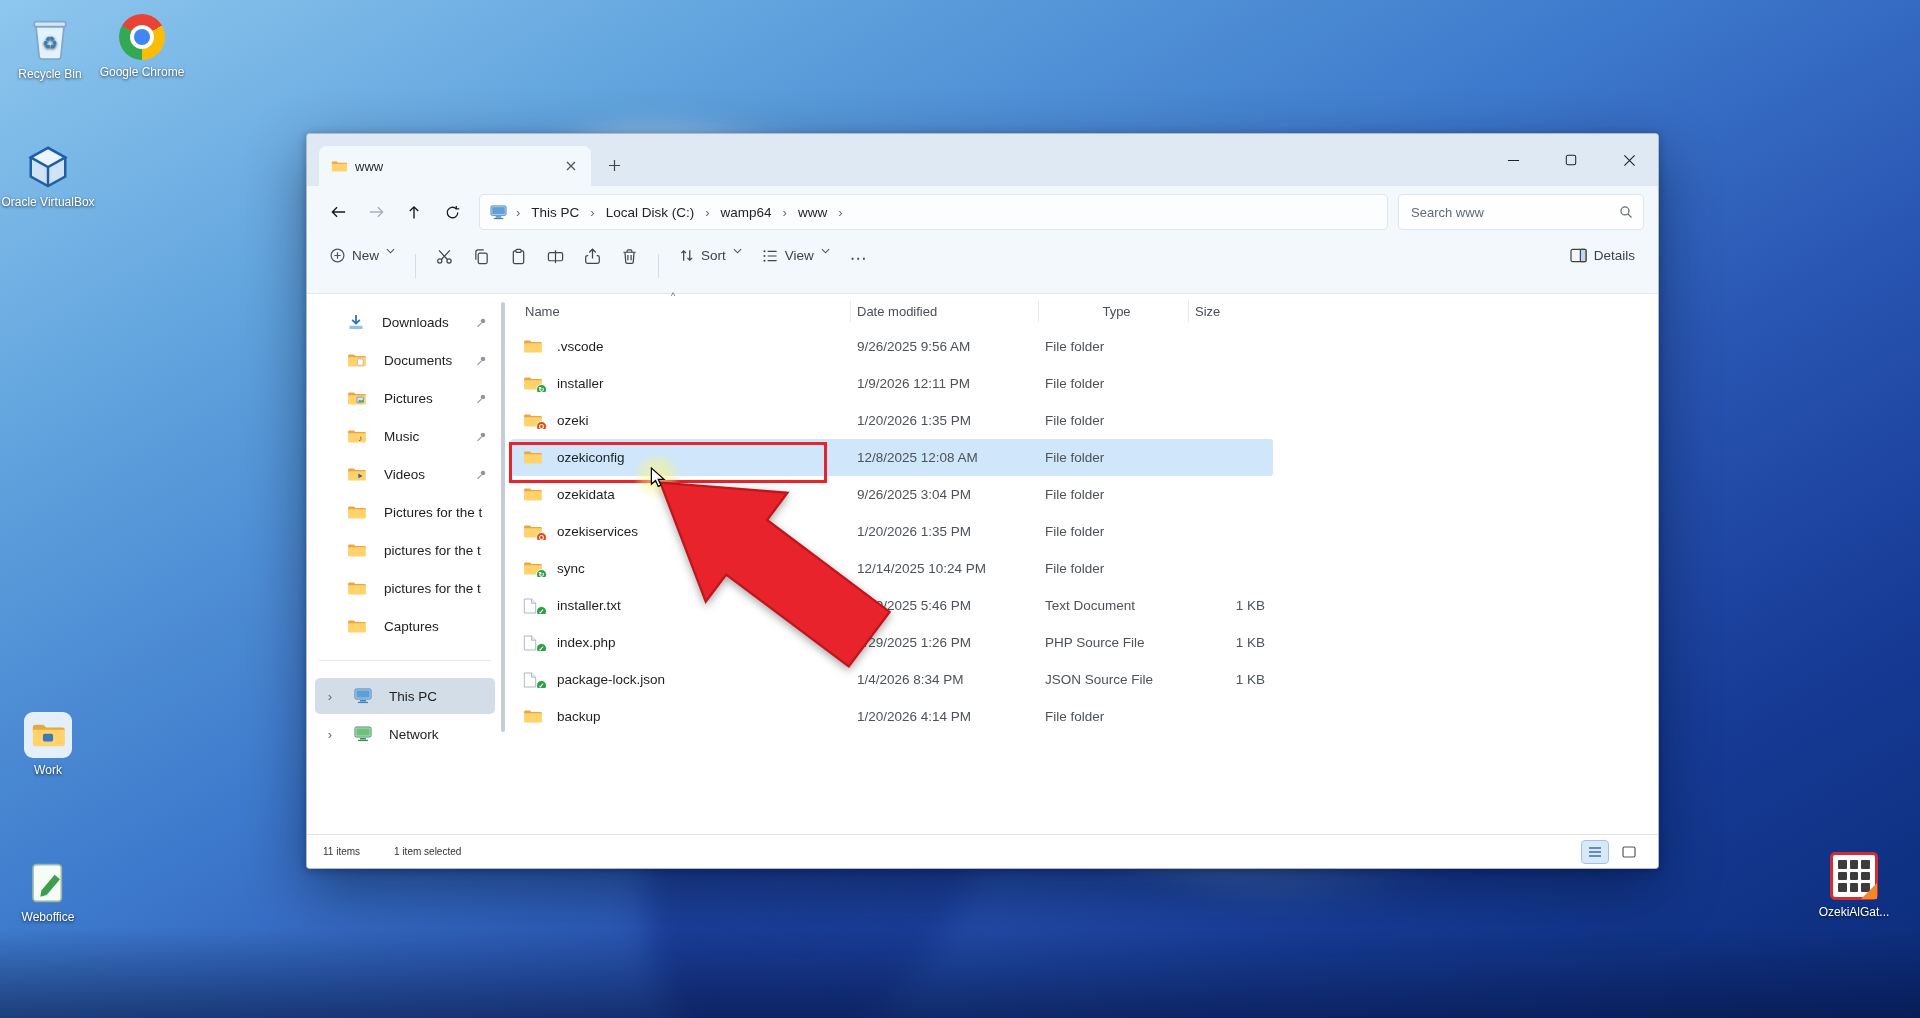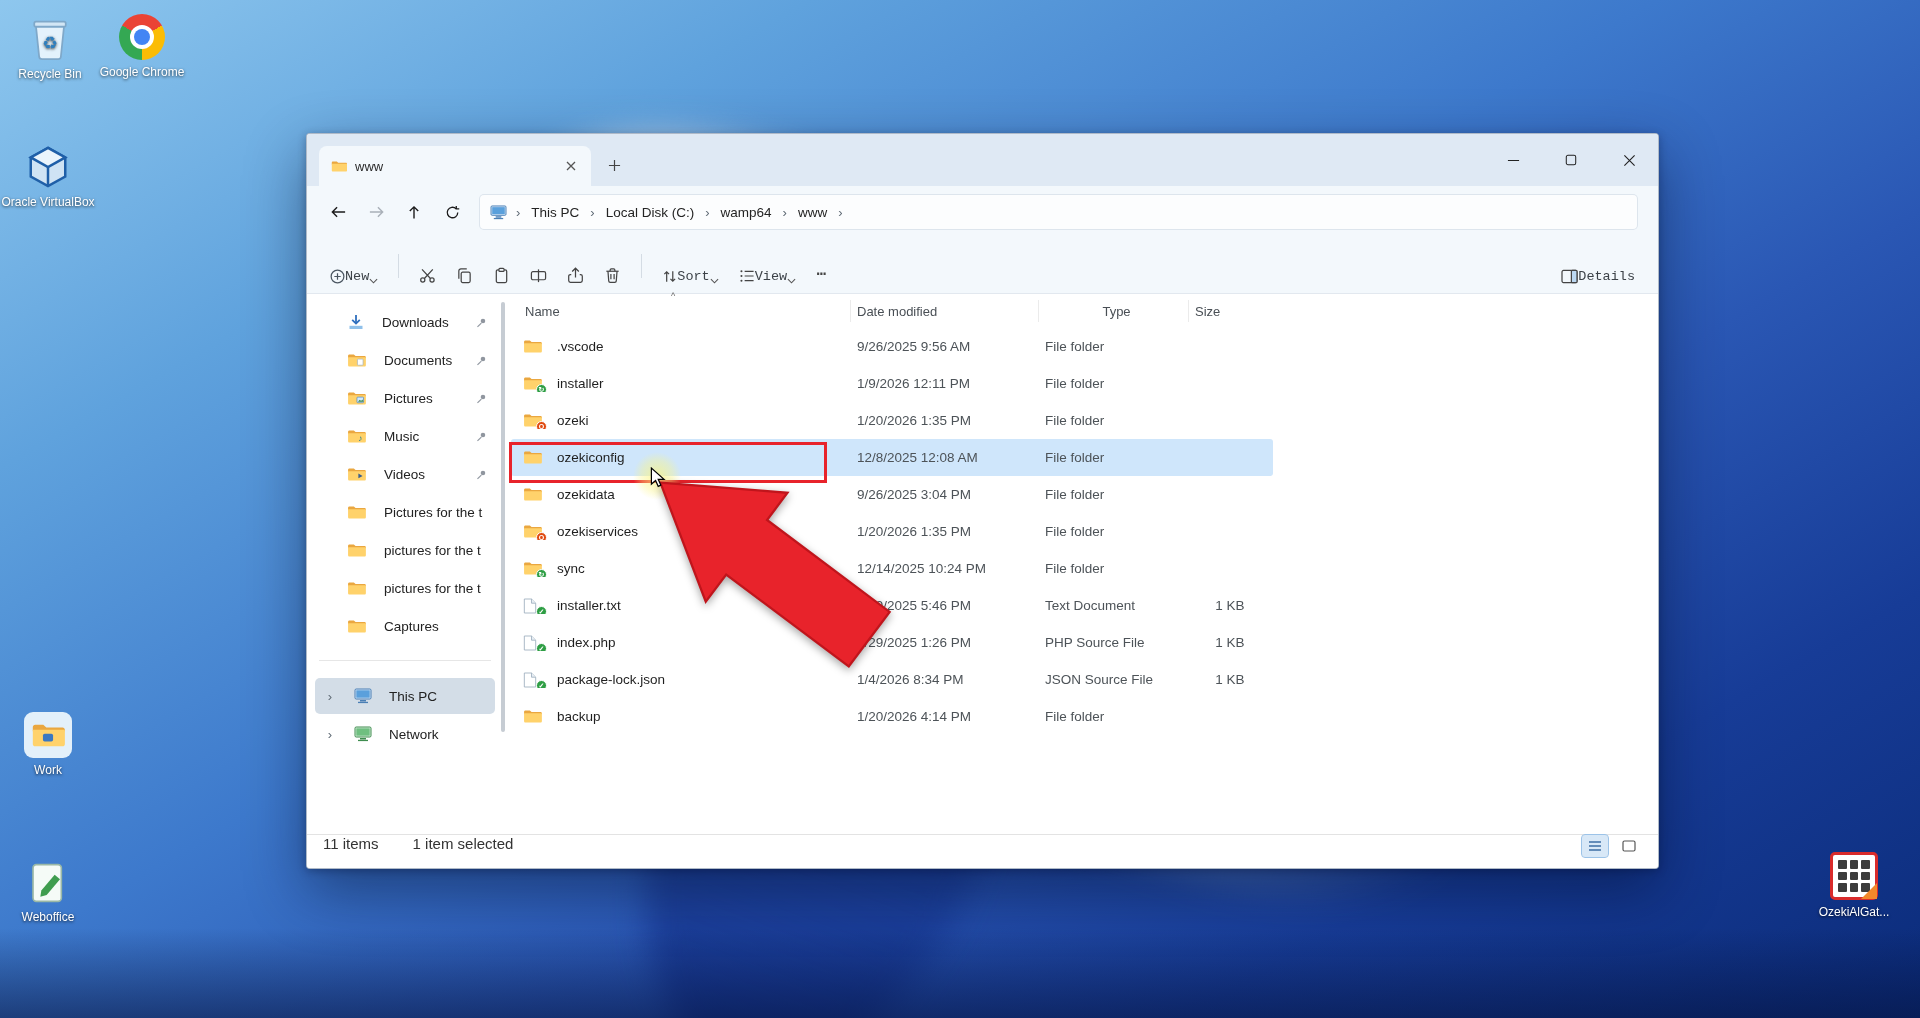--- a/index.html
+++ b/index.html
@@ -48,22 +48,22 @@
   .crumb{padding:3px 8px;border-radius:3px;white-space:nowrap;}
   .csep{color:#5f6a75;font-size:13px;padding:0 1px;}
   .searchbox{width:246px;height:36px;background:rgba(255,255,255,.85);border:1px solid rgba(200,212,225,.6);
     border-radius:5px;position:relative;display:flex;align-items:center;}
   .searchbox input{width:100%;height:100%;border:none;outline:none;background:transparent;
     font:13px "Liberation Sans",sans-serif;color:#333;padding:0 34px 0 12px;}
   .searchbox input::placeholder{color:#5f6a75;}
   .searchbox svg{position:absolute;right:10px;}
   .tools{height:56px;background:#f3f8fc;border-bottom:1px solid #e2e8ef;display:flex;align-items:center;
     padding:0 14px;gap:2px;flex:0 0 auto;}
-  .tbtn{height:36px;border-radius:5px;display:flex;align-items:flex-end;justify-content:center;
-    padding:0 9px;color:#3c4248;font-size:13.5px;white-space:nowrap;font-family:Liberation Mono, monospace;}
+  .tbtn{height:36px;border-radius:5px;display:flex;align-items:flex-start;justify-content:center;gap:7px;
+    padding:0 9px;color:#3c4248;font-size:13.5px;white-space:nowrap;}
   .tdiv{width:1px;height:24px;background:#d4dce4;margin:0 9px;}
   .details-btn{margin-left:auto;}
   .more{font-size:17px;letter-spacing:1px;color:#444;}
 
   .wbody{flex:1;display:flex;background:#fff;position:relative;min-height:0;}
   .side{width:196px;padding-top:8px;position:relative;flex:0 0 auto;}
   .sitem{height:36px;margin:2px 8px;border-radius:5px;display:flex;align-items:center;gap:17px;padding:0 8px 0 32px;font-size:13.5px;color:#222;}
   .sitem.haschev{padding-left:8px;}
   .sitem.sel{background:#d3dde7;}
   .schev{width:14px;color:#5f6a75;font-size:13px;text-align:center;}
@@ -77,30 +77,30 @@
   .hc-name{width:340px;position:relative;}
   .hc-name .sortmark{position:absolute;top:-9px;left:160px;font-size:9px;color:#666;}
   .hc-date{width:188px;padding-left:6px;}
   .hc-type{width:150px;padding-left:6px;justify-content:center;}
   .hc-size{width:84px;padding-left:6px;border-right:none;}
   .row{display:flex;height:37px;align-items:center;width:762px;border-radius:3px;}
   .row.sel{background:#cfe6fb;}
   .c-name{width:340px;display:flex;align-items:center;gap:14px;padding-left:12px;color:#1f1f1f;overflow:hidden;white-space:nowrap;}
   .c-date{width:188px;padding-left:6px;color:#4d5358;white-space:nowrap;}
   .c-type{width:150px;padding-left:6px;color:#4d5358;white-space:nowrap;}
-  .c-size{width:84px;padding-left:6px;color:#4d5358;text-align:center;padding-right:8px;white-space:nowrap;}
+  .c-size{width:84px;padding-left:6px;color:#4d5358;text-align:right;padding-right:8px;white-space:nowrap;}
   .ficon{position:relative;width:20px;height:17px;flex:0 0 auto;display:flex;align-items:center;}
   .badge{position:absolute;right:-4px;bottom:-3px;width:11px;height:11px;border-radius:50%;border:1px solid #fff;
     font-size:7px;font-weight:bold;color:#fff;display:flex;align-items:center;justify-content:center;line-height:1;}
   .b-oz{background:#e04a10;}
   .b-sync{background:#2e9e44;}
   .b-ok{background:#2e9e44;}
 
-  .status{height:34px;border-top:1px solid #e3e3e3;display:flex;align-items:flex-start;gap:34px;
-    padding:0 16px;font-size:15px;color:#333;flex:0 0 auto;background:#fff;}
+  .status{height:34px;border-top:1px solid #e3e3e3;display:flex;align-items:center;gap:34px;
+    padding:0 16px;font-size:10px;color:#333;flex:0 0 auto;background:#fff;}
   .viewtoggles{margin-left:auto;display:flex;gap:8px;}
   .vt{width:26px;height:22px;border-radius:3px;display:flex;align-items:center;justify-content:center;}
   .vt.on{background:#d8e8f7;outline:1px solid #9cc3e8;}
 
   
   .hl-rect{position:absolute;left:509px;top:442px;width:318px;height:41px;border:3px solid #e8232b;z-index:5;pointer-events:none;}
   .hl-glow{position:absolute;left:633px;top:452px;width:48px;height:48px;border-radius:50%;z-index:6;pointer-events:none;
     background:radial-gradient(closest-side,rgba(252,246,130,.75),rgba(252,246,130,.35) 65%,rgba(252,246,130,0));}
   .bigarrow{position:absolute;left:649px;top:471px;z-index:7;pointer-events:none;filter:drop-shadow(0 3px 4px rgba(0,0,0,.35));}
   .cursor{position:absolute;left:650px;top:467px;z-index:8;pointer-events:none;}
@@ -250,20 +250,27 @@
           </svg>
         <span class="csep">›</span>
         <span class="crumb">This PC</span>
         <span class="csep">›</span>
         <span class="crumb">Local Disk (C:)</span>
         <span class="csep">›</span>
         <span class="crumb">wamp64</span>
         <span class="csep">›</span>
         <span class="crumb">www</span>
         <span class="csep">›</span>
+      </div>
+      <div class="searchbox">
+        <input value="" placeholder="Search www" style="">
+        <svg viewBox="0 0 16 16" width="14" height="14">
+            <circle cx="6.8" cy="6.8" r="4.6" fill="none" stroke="#5f6a75" stroke-width="1.4"></circle>
+            <path d="M10.4 10.4L14.3 14.3" stroke="#5f6a75" stroke-width="1.4"></path>
+          </svg>
       </div>
     </div>
 
     <div class="tools">
       <div class="tbtn">
         <svg viewBox="0 0 16 16" width="15" height="15">
             <circle cx="8" cy="8" r="6.8" fill="none" stroke="#4a5560" stroke-width="1.3"></circle>
             <path d="M8 4.6v6.8M4.6 8h6.8" stroke="#4a5560" stroke-width="1.3"></path>
           </svg>
         <span>New</span>

